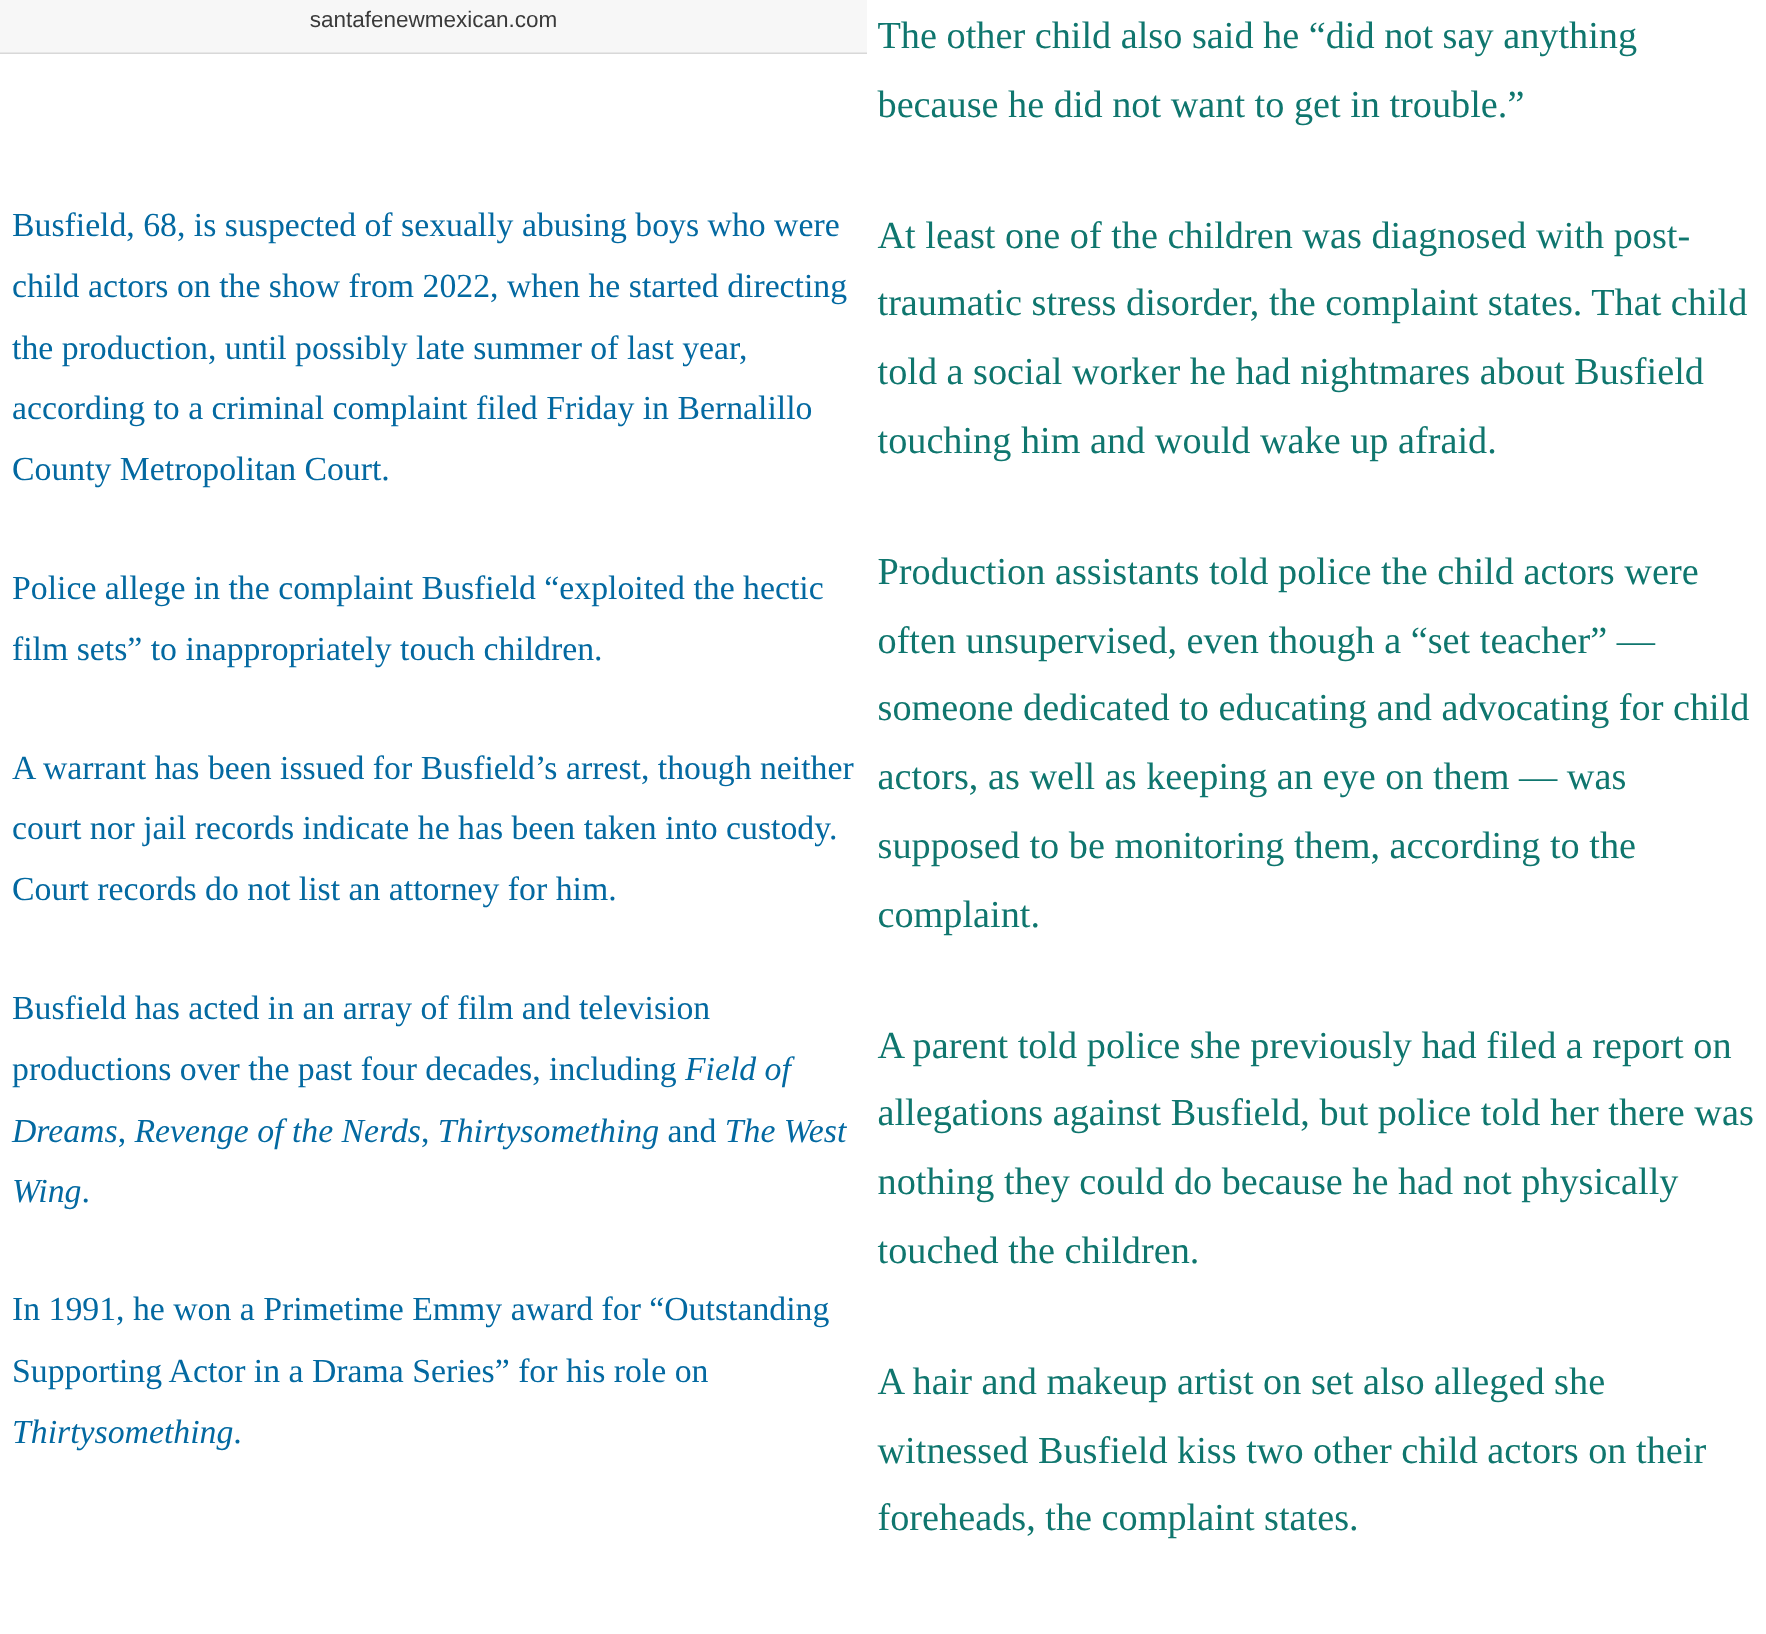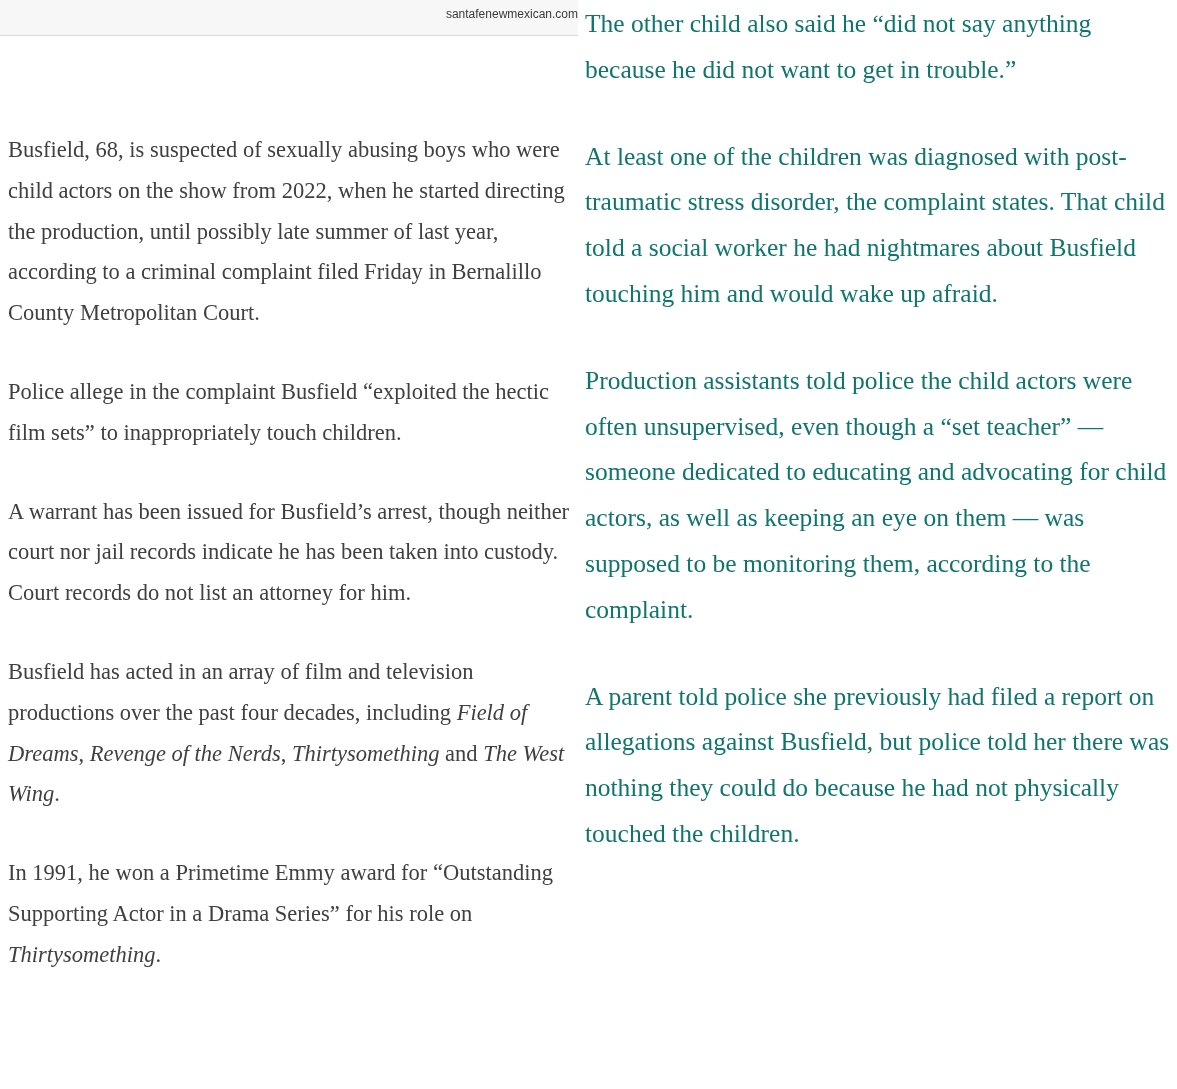--- a/index.html
+++ b/index.html
@@ -6,41 +6,41 @@
     body {
       width: 1177px; height: 1089px; overflow: hidden; position: relative;
       background: #ffffff;
       font-family: "Liberation Serif", "DejaVu Serif", serif;
       color: #2b2b2b;
     }
     .left { position: absolute; left: 0; top: 0; width: 578px; height: 1089px; background: #ffffff; }
     .right { position: absolute; left: 578px; top: 0; width: 599px; height: 1089px; background: #ffffff; }
     .urlbar {
       height: 35px; background: #f7f7f7; border-bottom: 1px solid #d8d8d8;
-      text-align: right; font-family: "Liberation Sans", "DejaVu Sans", sans-serif;
-      font-size: 12px; color: #3a3a3a; line-height: 28px;
+      text-align: center; font-family: "Liberation Sans", "DejaVu Sans", sans-serif;
+      font-size: 15px; color: #3a3a3a; line-height: 28px;
     }
     .navbar {
       position: relative; height: 74px; background: #f4f4f4;
       border-bottom: 3px solid #6b6b6b;
     }
     .hamburger { position: absolute; left: 31px; top: 29px; width: 32px; height: 22px; cursor: pointer; }
     .hamburger span { position: absolute; left: 0; width: 32px; height: 3px; background: #222; border-radius: 1px; }
     .hamburger span:nth-child(1) { top: 0; }
     .hamburger span:nth-child(2) { top: 9px; }
     .hamburger span:nth-child(3) { top: 18px; }
     .menu-label {
       position: absolute; left: 100px; top: 24px; font-size: 27px; font-weight: bold;
       color: #111; letter-spacing: 0.5px; cursor: pointer;
     }
     .search-icon { position: absolute; left: 240px; top: 55px; width: 28px; height: 28px; cursor: pointer; }
     .navbar .search-icon { top: 20px; }
     .article { position: absolute; left: 8px; top: 130px; width: 565px; }
     .article p, .rcol p {
-      margin: 0; font-size: 22.5px; line-height: 40.8px; color: #404040;
+      margin: 0; font-size: 22.5px; line-height: 40.8px; color: #0369a1;
     }
     .article p { margin-bottom: 38px; }
     .rcol { position: absolute; left: 7px; top: 1px; width: 590px; }
     .rcol p { font-size: 25.5px; line-height: 45.8px; margin-bottom: 41px; color: #0f766e; }
     em { font-style: italic; }
   </style>
 </head>
 <body>
 
 <div class="left">
@@ -56,14 +56,15 @@
     <p><span>In 1991, he won a Primetime Emmy award for “Outstanding Supporting Actor in a Drama Series” for his role on </span><em>Thirtysomething</em><span>.</span></p>
   </div>
 </div>
 
 <div class="right">
   <div class="rcol">
     <p>The other child also said he “did not say anything because he did not want to get in trouble.”</p>
     <p>At least one of the children was diagnosed with post-traumatic stress disorder, the complaint states. That child told a social worker he had nightmares about Busfield touching him and would wake up afraid.</p>
     <p>Production assistants told police the child actors were often unsupervised, even though a “set teacher” — someone dedicated to educating and advocating for child actors, as well as keeping an eye on them — was supposed to be monitoring them, according to the complaint.</p>
     <p>A parent told police she previously had filed a report on allegations against Busfield, but police told her there was nothing they could do because he had not physically touched the children.</p>
+    <p>A hair and makeup artist on set also alleged she witnessed Busfield kiss two other child actors on their foreheads, the complaint states.</p>
   </div>
 </div>
 
 </body></html>

